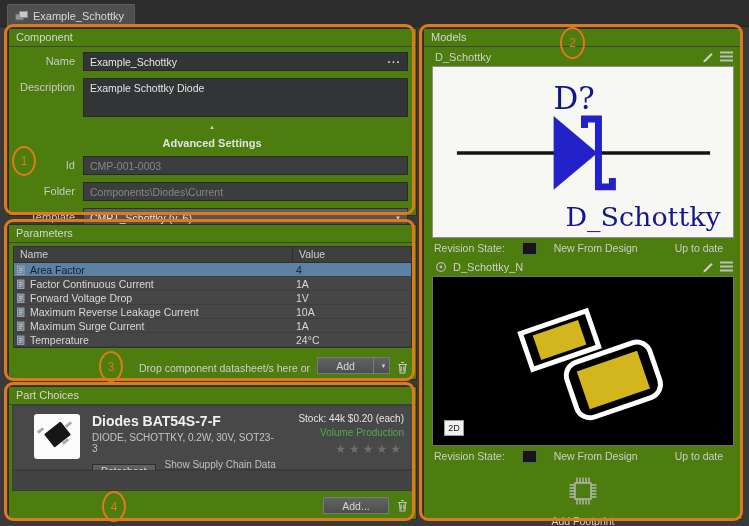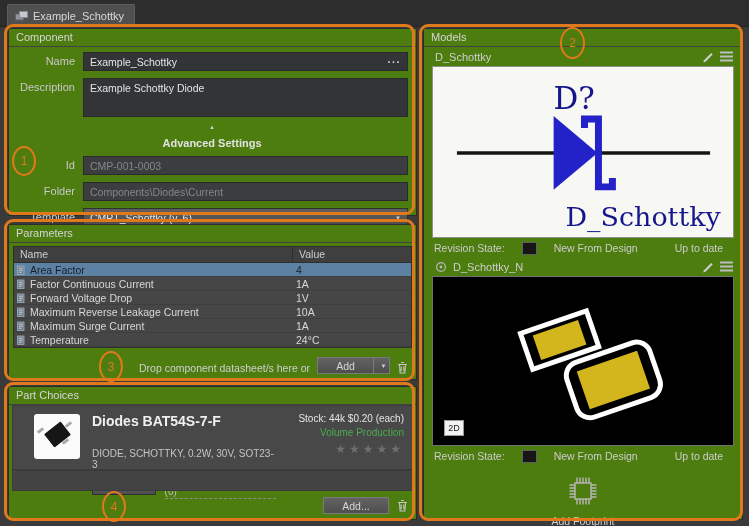--- a/index.html
+++ b/index.html
@@ -51,21 +51,21 @@
   .split .main{width:57px;}
   .split .arr{width:16px;border-left:none;}
   .iconbtn{display:inline-flex;align-items:center;cursor:default;}
   
   .pcitem{position:absolute;left:3px;right:3px;top:18px;height:63px;background:#484848;border:1px solid #3c3c3c;display:flex;}
   .thumb{width:46px;height:45px;background:#fbfbfb;border-radius:3px;margin:8px 0 0 21px;position:relative;overflow:hidden;flex:none;}
   .sotbody{position:absolute;left:13px;top:12px;width:21px;height:17px;background:#161616;transform:rotate(-38deg);border-radius:1px;}
   .sotlead{position:absolute;background:#a9a9a9;width:7px;height:3px;}
   .pcmain{margin-left:12px;padding-top:7px;flex:1;min-width:0;}
   .pctitle{font-size:14px;font-weight:bold;color:#f0f0f0;}
-  .pcdesc{font-size:10px;color:#c4c4c4;margin-top:19px;}
+  .pcdesc{font-size:10px;color:#c4c4c4;margin-top:3px;}
   .pcrow3{display:flex;align-items:center;gap:9px;margin-top:5px;}
   .btn.small{height:15px;padding:0 8px;font-size:10px;}
   .link{font-size:10px;color:#bfbfbf;border-bottom:1px dashed #8d8d8d;padding-bottom:1px;cursor:default;}
   .pcside{width:128px;text-align:right;padding:7px 8px 0 0;flex:none;}
   .stock{font-size:10px;color:#e4e4e4;}
   .lifecycle{font-size:10px;color:#4cab50;margin-top:3px;}
   .stars{margin-top:4px;color:#6f6f6f;font-size:12px;letter-spacing:3px;}
   .pcempty{position:absolute;left:3px;right:3px;top:83px;height:19px;background:#434343;border:1px solid #3b3b3b;}
   .pcfoot{position:absolute;right:8px;bottom:5px;display:flex;align-items:center;gap:8px;}
   .btn.add2{width:66px;}

